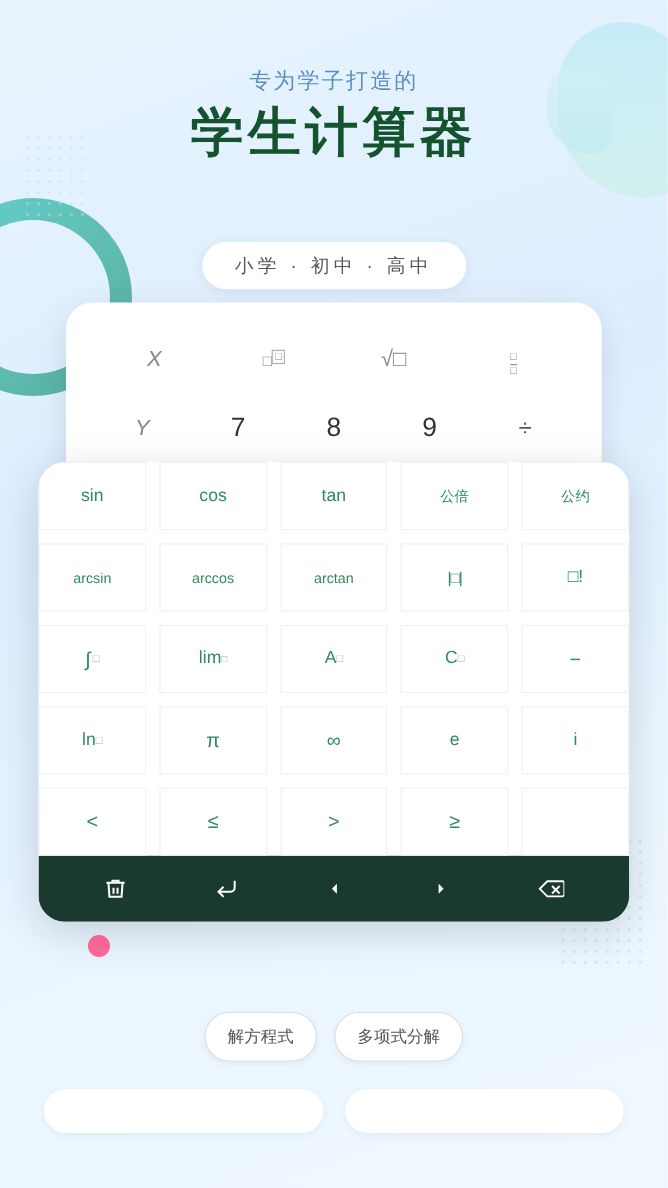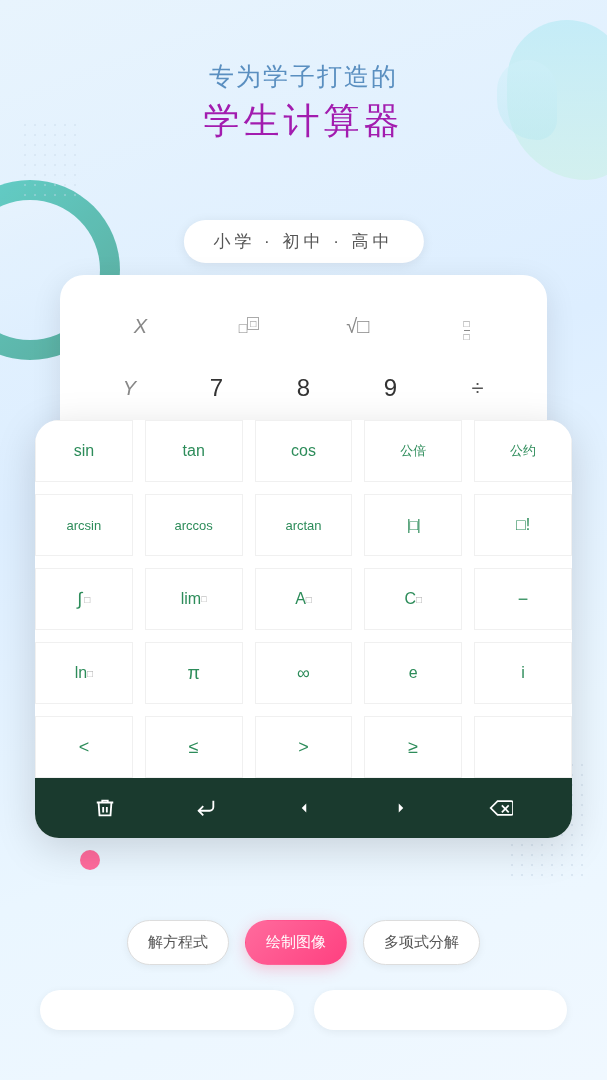--- a/index.html
+++ b/index.html
@@ -102,30 +102,30 @@
 
     
     .header-section {
       position: absolute;
       top: 60px;
       left: 0;
       right: 0;
       text-align: center;
     }
     .subtitle-text {
-      font-size: 25px;
+      font-size: 20px;
       color: #5a8fc0;
       font-weight: 400;
       margin-bottom: 8px;
       letter-spacing: 2px;
     }
     .title-text {
-      font-size: 36px;
-      font-weight: 400;
-      color: #a21caf;
+      font-size: 48px;
+      font-weight: 700;
+      color: #14532d;
       letter-spacing: 4px;
       line-height: 1.1;
     }
 
     
     .level-pill {
       position: absolute;
       top: 220px;
       left: 50%;
       transform: translateX(-50%);
@@ -361,22 +361,22 @@
     <div class="back-cell" style="font-size:22px;color:#555;">(</div>
     <div class="back-cell"></div>
     <div class="back-cell"></div>
   </div>
 </div>
 
 <div class="calc-card-front">
   <div class="keyboard-grid">
 
     <div class="key">sin</div>
+    <div class="key">cos</div>
     <div class="key">tan</div>
-    <div class="key">cos</div>
     <div class="key small-text">公倍</div>
     <div class="key small-text">公约</div>
 
     <div class="key small-text">arcsin</div>
     <div class="key small-text">arccos</div>
     <div class="key small-text">arctan</div>
     <div class="key abs-icon">|□|</div>
     <div class="key">□!</div>
 
     <div class="key">
@@ -440,20 +440,19 @@
         <path d="M10,4H26a2,2 0 0,1 2,2V18a2,2 0 0,1-2,2H10L2,12Z"></path>
         <line x1="15" y1="9" x2="23" y2="17"></line>
         <line x1="23" y1="9" x2="15" y2="17"></line>
       </svg>
     </div>
   </div>
 </div>
 
 <div class="function-buttons">
   <div class="func-btn">解方程式</div>
-  <div class="func-btn active">绘制图像</div>
   <div class="func-btn">多项式分解</div>
 </div>
 
 <div class="bottom-pills">
   <div class="bottom-pill"></div>
   <div class="bottom-pill"></div>
 </div>
 
 </body></html>

